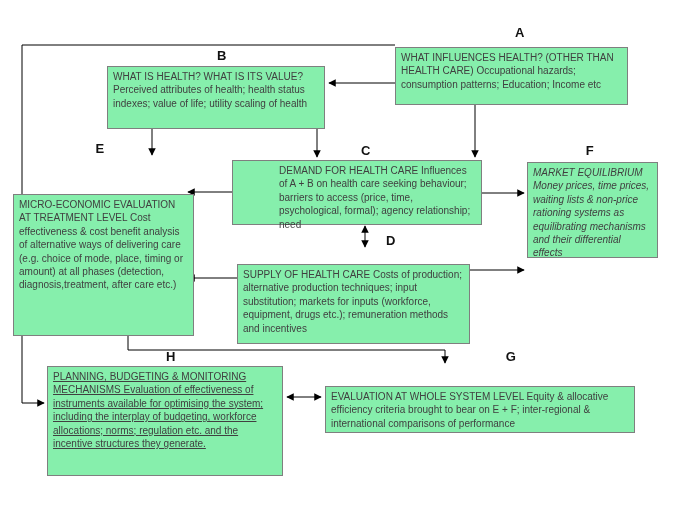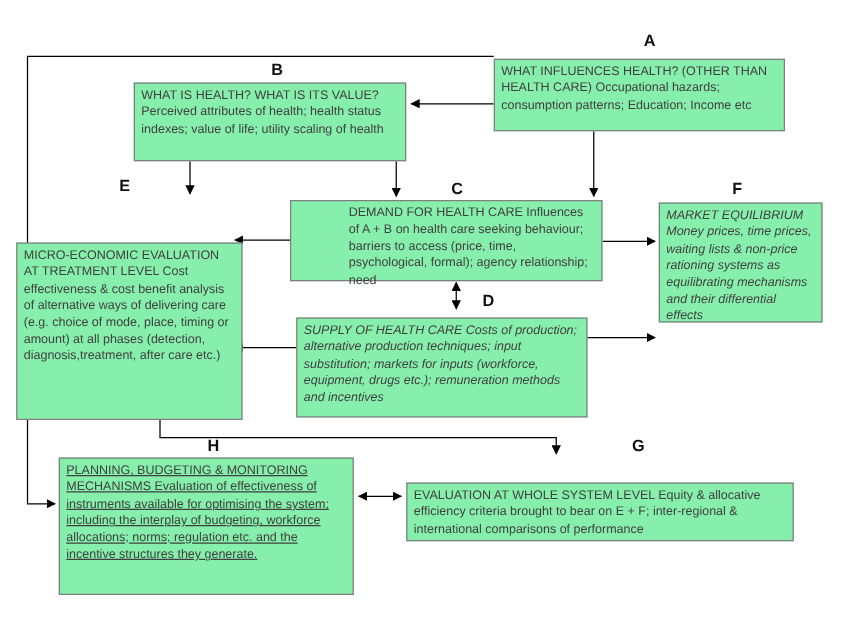--- a/index.html
+++ b/index.html
@@ -14,21 +14,21 @@
     font-size:10px;line-height:13.4px;padding:3px 4px 2px 5px;
   }
   .box-label{
     position:absolute;transform:translateX(-50%);color:#111111;
     font-size:13px;font-weight:bold;letter-spacing:.5px;
   }
   
   .box-a{left:395px;top:47px;width:233px;height:58px;}
   .box-b{left:107px;top:66px;width:218px;height:63px;}
   .box-c{left:232px;top:160px;width:250px;height:65px;padding-left:46px;}
-  .box-d{left:237px;top:254px;width:233px;height:80px;font-style:italic;}
+  .box-d{left:237px;top:264px;width:233px;height:80px;}
   .box-e{left:13px; top:158px;width:181px;height:142px;margin-top:36px;}
   .box-f{left:527px;top:162px;width:131px;height:96px;font-style:italic;}
   .box-g{left:325px;top:386px;width:310px;height:47px;}
   .box-h{left:47px; top:366px;width:236px;height:110px;text-decoration:underline;}
   
   .lbl-a{left:520px;top:25px;}
   .lbl-b{left:222px;top:48px;}
   .lbl-c{left:366px;top:143px;}
   .lbl-d{left:391px;top:233px;}
   .lbl-e{left:100px;top:141px;}

